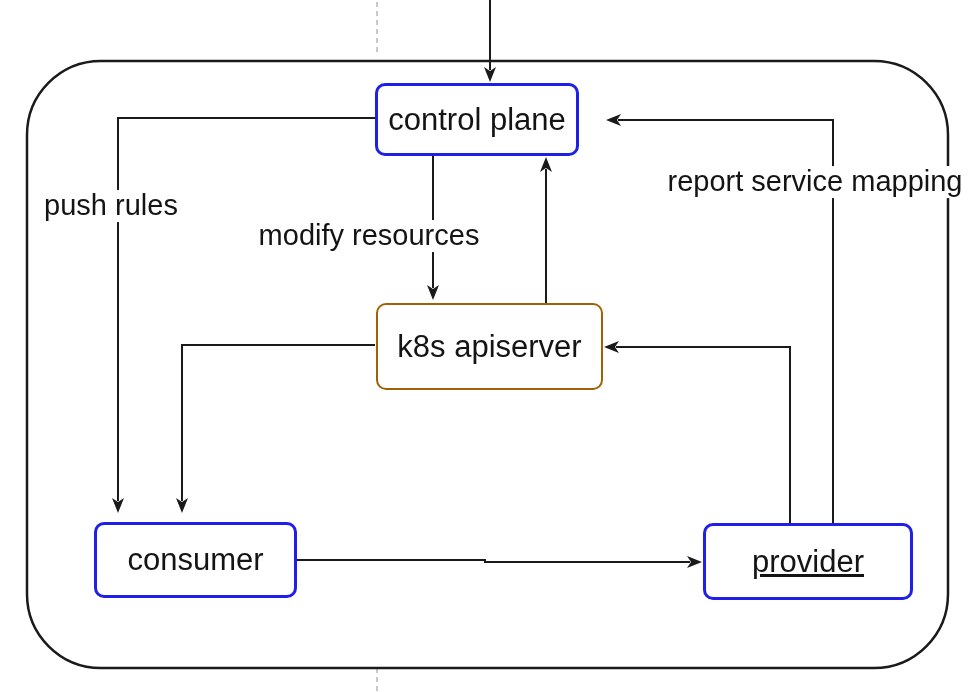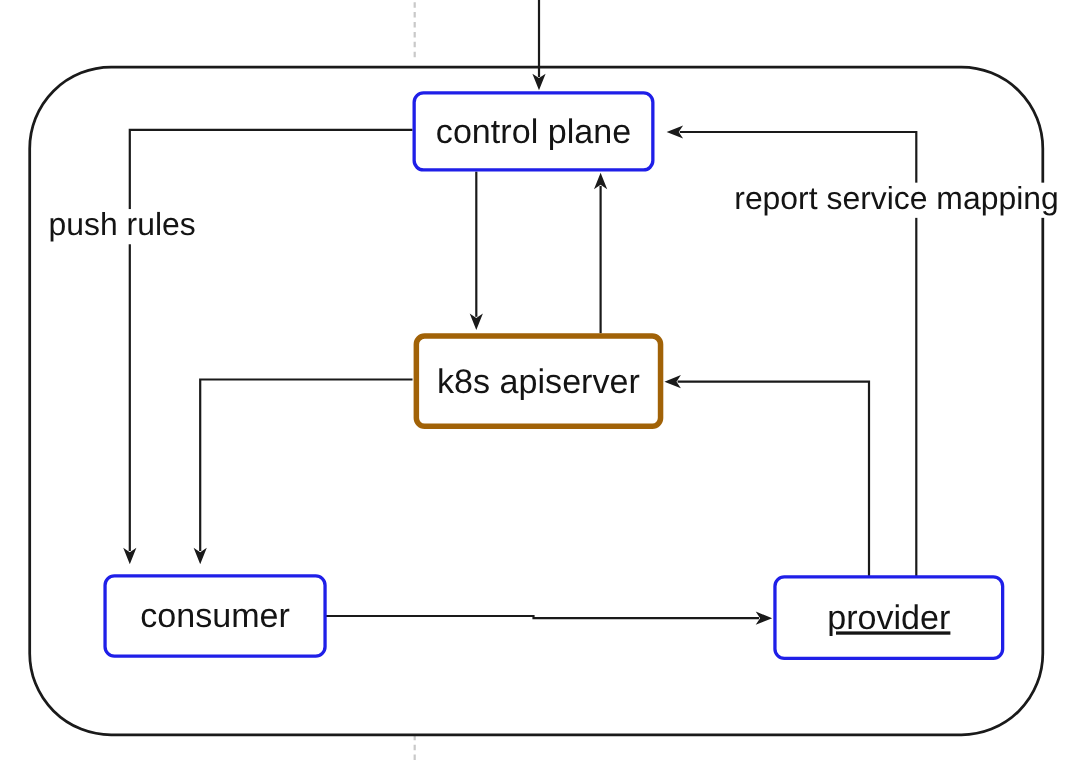--- a/index.html
+++ b/index.html
@@ -28,23 +28,23 @@
     align-items: center;
     justify-content: center;
     background: #ffffff;
     border-radius: 10px;
     font-size: 31px;
     color: #141414;
     white-space: nowrap;
     box-sizing: border-box;
   }
   .node.accent { border: 3px solid #1f1fe8; }
-  .node.plain  { border: 5px solid #a16207; }
+  .node.plain  { border: 2px solid #a16207; }
 
-  .node-control-plane { left: 375px; top: 83px;  width: 220px; height: 73px; }
+  .node-control-plane { left: 375px; top: 83px;  width: 204px; height: 73px; }
   .node-k8s-apiserver { left: 376px; top: 303px; width: 227px; height: 87px; }
   .node-consumer      { left: 94px;  top: 522px; width: 203px; height: 76px; }
   .node-provider      { left: 703px; top: 523px; width: 210px; height: 77px; text-decoration: underline; }
 
   .edge-label {
     position: absolute;
     transform: translate(-50%, -50%);
     background: #ffffff;
     font-size: 29px;
     line-height: 1.1;
@@ -90,20 +90,21 @@
     <polygon points="702,562 687,556 691,562 687,568" fill="#1a1a1a"></polygon>
 
     <path d="M 790,524 V 347 H 616" stroke="#1a1a1a" stroke-width="2" fill="none"></path>
     <polygon points="604,347 619,341 615,347 619,353" fill="#1a1a1a"></polygon>
 
     <path d="M 833,524 V 120 H 618" stroke="#1a1a1a" stroke-width="2" fill="none"></path>
     <polygon points="606,120 621,114 617,120 621,126" fill="#1a1a1a"></polygon>
   </svg>
 
   <div class="edge-label lbl-push-rules">push rules</div>
+  <div class="edge-label lbl-modify-resources">modify resources</div>
   <div class="edge-label lbl-report-service-mapping">report service mapping</div>
 
   <div class="node accent node-control-plane">
     <span>control plane</span>
   </div>
   <div class="node plain node-k8s-apiserver">
     <span>k8s apiserver</span>
   </div>
   <div class="node accent node-consumer">
     <span>consumer</span>

